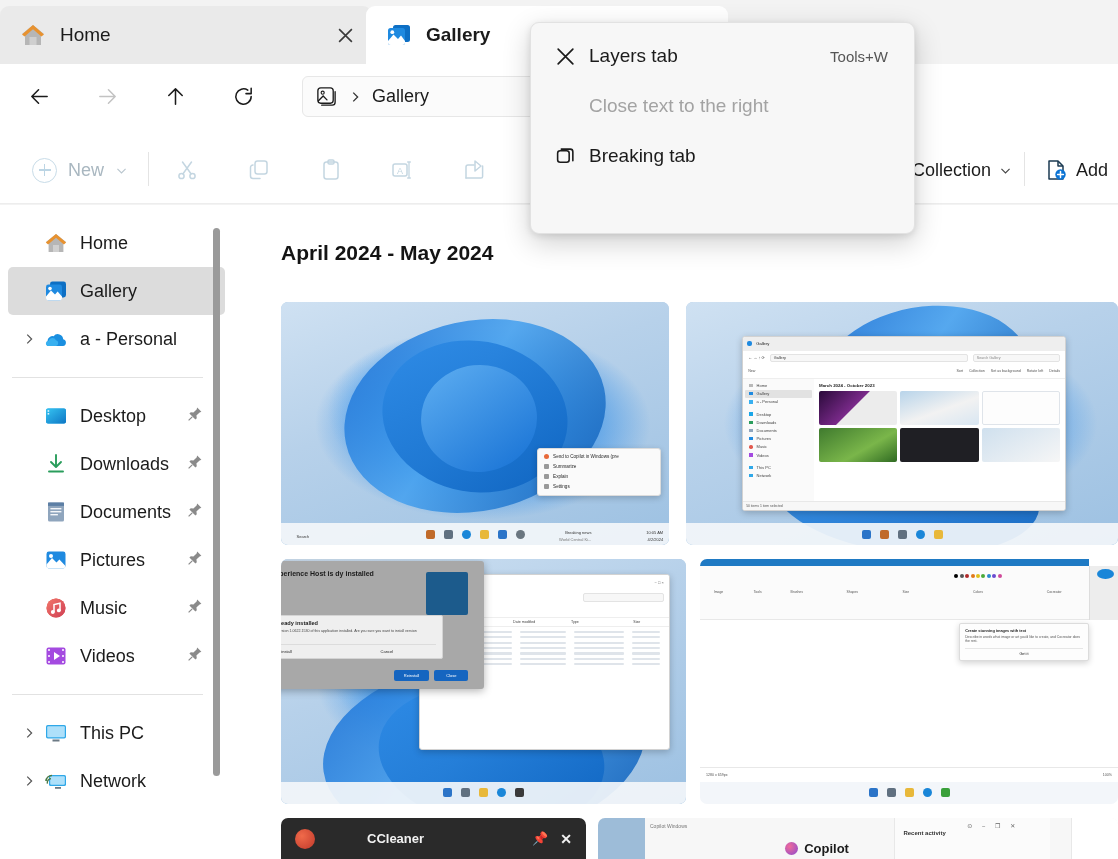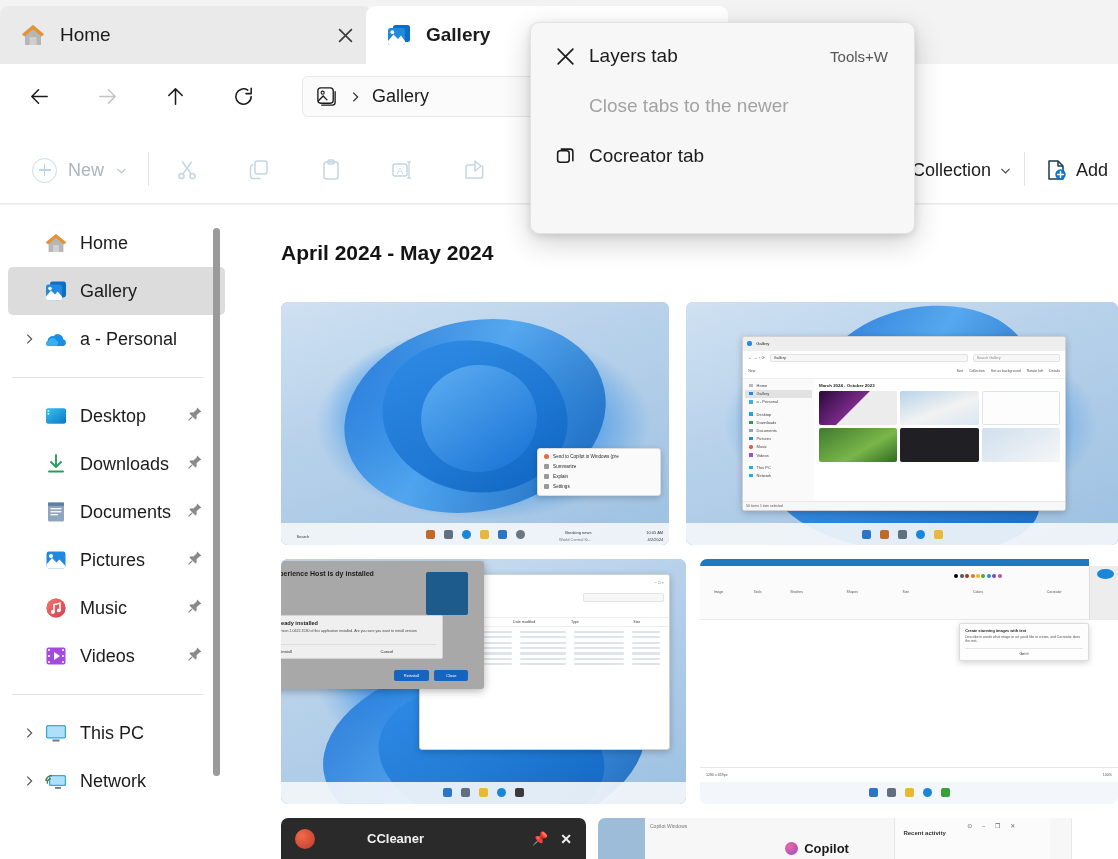--- a/index.html
+++ b/index.html
@@ -920,28 +920,28 @@
             <path d="M3 3 L17 17 M17 3 L3 17" stroke="currentColor" stroke-width="1.6" fill="none" stroke-linecap="round"></path>
           </svg>
       </span>
       <span class="ctx-label">Layers tab</span>
       <span class="ctx-accel">Tools+W</span>
     </div>
 
 
     <div class="ctx-item disabled">
       <span class="ctx-ico"></span>
-      <span class="ctx-label">Close tabs to the newer</span>
+      <span class="ctx-label">Close text to the right</span>
     </div>
 
     <div class="ctx-item">
       <span class="ctx-ico">
         <svg viewBox="0 0 20 20">
           <rect x="2.5" y="4.5" width="11" height="11" rx="2.4" stroke="currentColor" stroke-width="1.5" fill="none"></rect>
           <path d="M6 3 H14.5 A2.5 2.5 0 0 1 17 5.5 V14" stroke="currentColor" stroke-width="1.5" fill="none" stroke-linecap="round"></path>
         </svg>
       </span>
-      <span class="ctx-label">Cocreator tab</span>
+      <span class="ctx-label">Breaking tab</span>
     </div>
 
   </div>
 
 </div>
 
 </body></html>

